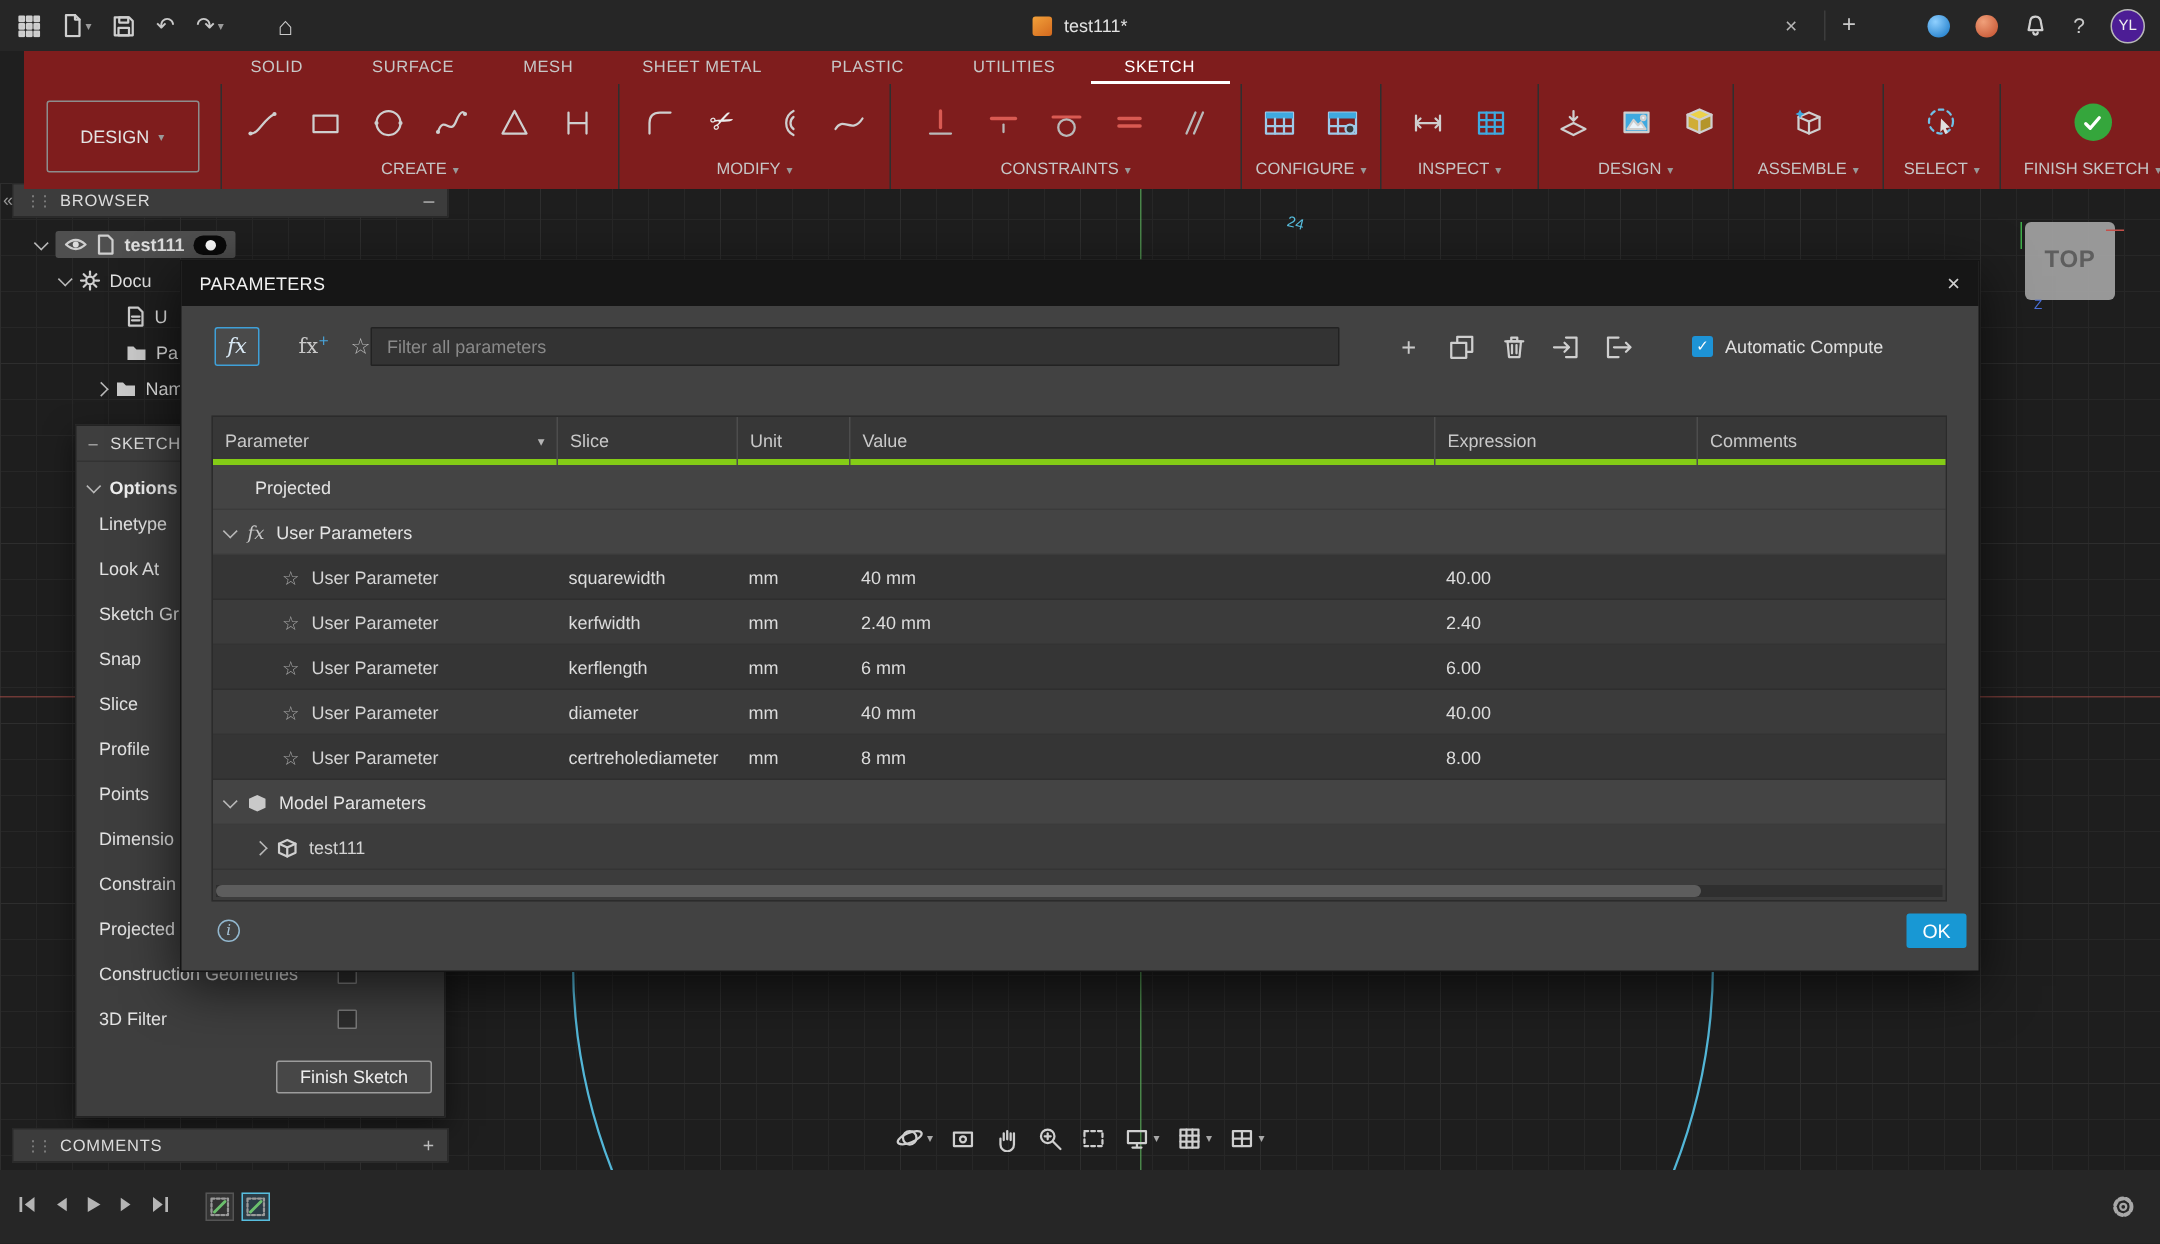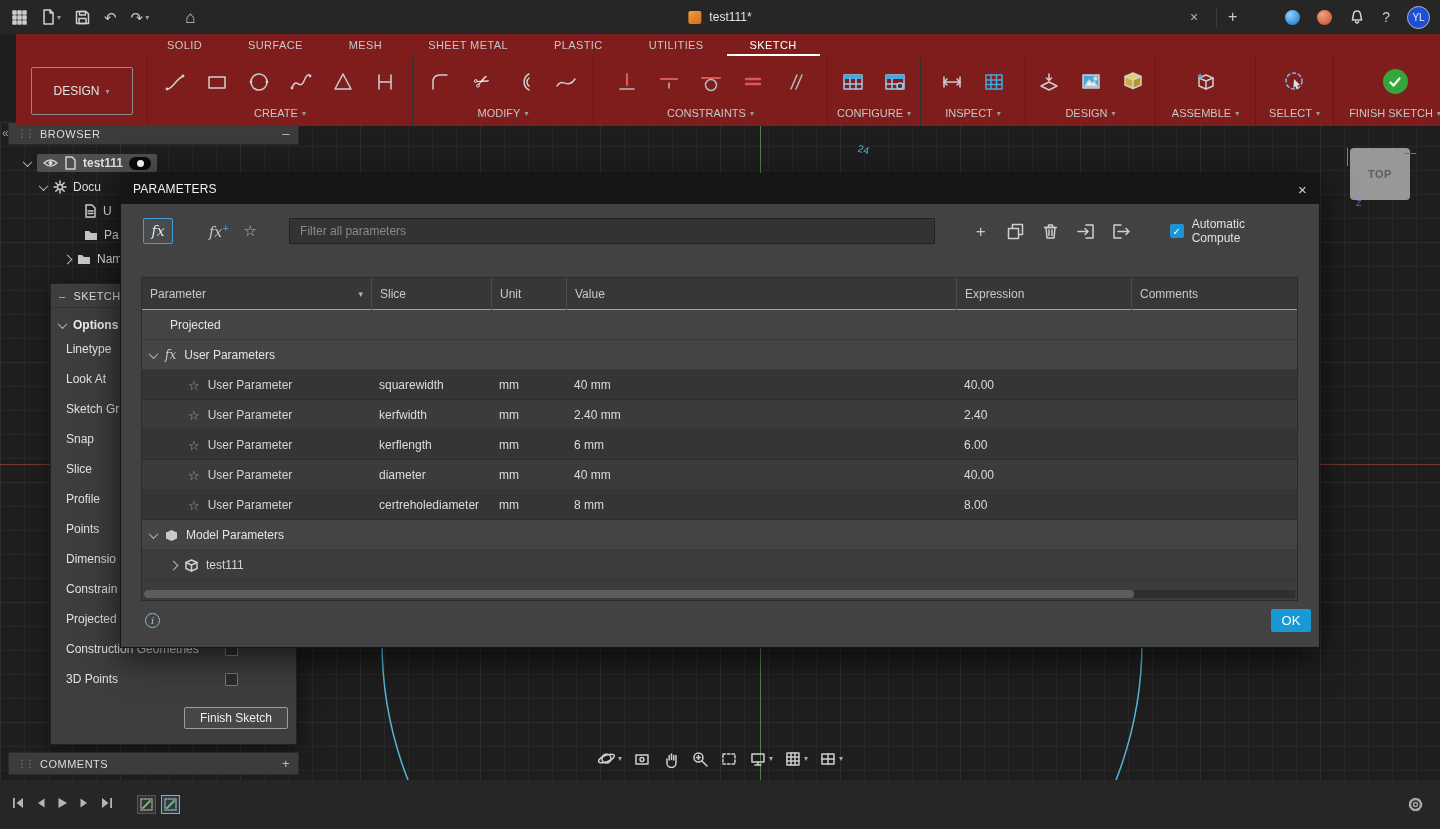--- a/index.html
+++ b/index.html
@@ -19,21 +19,21 @@
 .doc-tab{position:absolute;left:50%;transform:translateX(-50%);display:flex;align-items:center;gap:8px;height:34px}
 .doc-cube{width:13px;height:13px;border-radius:2px;background:linear-gradient(145deg,#f2a13a,#d4691e)}
 .doc-title{color:#e2e2e2}
 .tab-close{position:absolute;left:1190px;top:0;height:34px;display:flex;align-items:center;color:#b5b5b5;font-size:14px}
 .tab-sep{position:absolute;left:1216px;top:7px;width:1px;height:20px;background:#3c3c3c}
 .tab-add{position:absolute;left:1228px;top:0;height:34px;display:flex;align-items:center;font-size:16px;color:#c9c9c9}
 .tb-right{position:absolute;right:10px;top:0;height:34px;display:flex;align-items:center;gap:17px}
 .orb-blue{width:15px;height:15px;border-radius:50%;background:radial-gradient(circle at 35% 30%,#8fd0ff,#1273c4)}
 .orb-red{width:15px;height:15px;border-radius:50%;background:radial-gradient(circle at 35% 30%,#f0a07a,#c24d2b)}
 .help-q{font-size:14px;color:#c9c9c9}
-.avatar{width:23px;height:23px;border-radius:50%;border:1.5px solid #b9b9b9;background:#1d4ed8;display:flex;align-items:center;justify-content:center;font-size:10px;color:#eee}
+.avatar{width:23px;height:23px;border-radius:50%;border:1.5px solid #b9b9b9;background:#4c1d95;display:flex;align-items:center;justify-content:center;font-size:10px;color:#eee}
 
 .ribbon{position:absolute;top:34px;left:16px;width:1440px;height:92px;background:#7f1d1d;z-index:6}
 .tabs{height:22px;display:flex;padding-left:128px}
 .tab{padding:0 23px;font-size:11px;letter-spacing:.4px;color:#c7c7c7;line-height:22px;white-space:nowrap}
 .tab.active{color:#fff;box-shadow:inset 0 -2px 0 #ffffff}
 .groups{position:absolute;top:22px;left:0;right:0;bottom:0;display:flex}
 .group{position:relative;border-right:1px solid #2f2f2f;display:flex;flex-direction:column}
 .gicons{flex:1;display:flex;align-items:center;justify-content:center;gap:12px}
 .glabel{height:19px;font-size:11px;color:#c6c6c6;text-align:center;display:flex;align-items:flex-start;justify-content:center;gap:4px}
 .glabel .tb-caret{margin-top:2px}
@@ -44,21 +44,21 @@
 .finish-circle{width:25px;height:25px;border-radius:50%;background:#35a63c;display:flex;align-items:center;justify-content:center}
 
 .canvas{position:absolute;top:122px;left:0;width:1440px;height:658px;z-index:1;background-color:#1e1e1e;
  background-image:
   linear-gradient(#2e2e2e 1px,transparent 1px),linear-gradient(90deg,#2e2e2e 1px,transparent 1px),
   linear-gradient(#272727 1px,transparent 1px),linear-gradient(90deg,#272727 1px,transparent 1px);
  background-size:120px 120px,120px 120px,24px 24px,24px 24px}
 .axis-v{position:absolute;left:760px;top:0;bottom:0;width:1px;background:rgba(90,170,90,.75)}
 .axis-h{position:absolute;left:0;right:0;top:342px;height:1px;background:rgba(180,80,75,.55)}
 .dim-label{position:absolute;left:858px;top:22px;color:#58bede;font-size:10px;transform:rotate(14deg)}
-.viewcube{position:absolute;left:1350px;top:26px;width:60px;height:52px;background:rgba(170,170,170,.88);border-radius:4px;display:flex;align-items:center;justify-content:center;color:#5e5e5e;font-weight:bold;font-size:11px;letter-spacing:.5px}
+.viewcube{position:absolute;left:1350px;top:26px;width:60px;height:52px;background:rgba(170,170,170,.88);border-radius:4px;display:flex;align-items:center;justify-content:center;color:#5e5e5e;font-weight:bold;font-size:16px;letter-spacing:.5px}
 .vc-green{position:absolute;left:1347px;top:26px;width:1px;height:18px;background:#3fae4a}
 .vc-red{position:absolute;left:1404px;top:31px;width:12px;height:1px;background:#c4504a}
 .vc-z{position:absolute;left:1356px;top:76px;color:#4a6fd8;font-size:9px}
 
 .panel{position:absolute;z-index:3}
 .panel-head{height:23px;background:#3c3c3c;border:1px solid #2a2a2a;display:flex;align-items:center;gap:7px;padding:0 8px;font-size:11px;letter-spacing:.5px;color:#dcdcdc}
 .grip{color:#8a8a8a;font-size:10px;letter-spacing:-2px}
 .head-right{margin-left:auto;color:#bdbdbd;font-size:13px}
 
 .browser{left:8px;top:122px;width:291px}
@@ -89,32 +89,32 @@
 .chip{width:19px;height:19px;background:#333;border:1px solid #555;display:flex;align-items:center;justify-content:center}
 .chip.sel{border:1px solid #58bede;background:#2c3c46}
 .tl-gear{margin-left:auto;margin-right:16px}
 
 .dialog{position:absolute;left:120px;top:173px;width:1200px;height:475px;background:#424242;border:1px solid #151515;box-shadow:0 10px 34px rgba(0,0,0,.65);z-index:10}
 .dlg-title{height:30px;background:#161616;display:flex;align-items:center;padding:0 12px;font-size:12px;color:#f2f2f2;letter-spacing:.2px}
 .dlg-close{margin-left:auto;font-size:15px;color:#cfcfcf}
 .dlg-toolbar{height:54px;display:flex;align-items:center;padding:0 22px}
 .fx-btn{width:30px;height:26px;border:1px solid #3fa0d8;background:#4a4a4a;border-radius:2px;display:flex;align-items:center;justify-content:center;
  font-family:"DejaVu Serif",serif;font-style:italic;font-size:14px;color:#d8e8f4}
-.fx-plain{margin-left:36px;font-family:"DejaVu Serif",serif;font-style:italic;font-size:14px;color:#c9c9c9;position:relative}
+.fx-plain{margin-left:26px;font-family:"DejaVu Serif",serif;font-size:14px;color:#c9c9c9;position:relative}
 .fx-plain sup{color:#4aa8e0;font-size:9px}
 .star-tb{margin-left:14px;font-size:15px;color:#b9b9b9}
-.filter{margin-left:32px;width:646px;height:26px;background:#333;border:1px solid #222;border-radius:1px;color:#ccc;padding:0 10px;font-size:12px;font-family:"Liberation Sans",sans-serif}
+.filter{width:646px;height:26px;background:#333;border:1px solid #222;border-radius:1px;color:#ccc;padding:0 10px;font-size:12px;font-family:"Liberation Sans",sans-serif}
 .filter::placeholder{color:#8a8a8a}
 .dtb-ic{margin-left:17px;display:flex;align-items:center;justify-content:center;width:18px;height:18px}
 .dtb-ic.first{margin-left:37px}
 .plus-g{font-size:17px;color:#c9c9c9;line-height:1}
 .cbx{margin-left:40px;width:14px;height:14px;background:#1d93d6;border-radius:2px;display:flex;align-items:center;justify-content:center;color:#fff;font-size:10px}
 .cbx-label{margin-left:8px;color:#e0e0e0}
 .ptable{position:absolute;left:20px;top:103px;width:1157px;height:324px;background:#3c3c3c;border:1px solid #2b2b2b}
-.pheader{display:grid;grid-template-columns:229px 120px 75px 390px 175px 166px;height:32px;background:#373737;border-bottom:1px solid #84cc16;align-items:center;color:#c9c9c9}
+.pheader{display:grid;grid-template-columns:229px 120px 75px 390px 175px 166px;height:32px;background:#373737;border-bottom:4px solid #84cc16;align-items:center;color:#c9c9c9}
 .hcell{padding-left:8px;height:32px;display:flex;align-items:center;border-left:1px solid #4d4d4d}
 .hcell:first-child{border-left:none}
 .hcaret{margin-left:auto;margin-right:8px;font-size:9px;color:#b5b5b5}
 .prow{display:grid;grid-template-columns:229px 120px 75px 390px 175px 166px;height:30px;align-items:center;border-bottom:1px solid rgba(0,0,0,.12)}
 .prow .cell{padding-left:8px;color:#dcdcdc;overflow:hidden;white-space:nowrap}
 .c1{display:flex;align-items:center;gap:8px;height:30px}
 .sect{background:#444444;color:#e4e4e4}
 .sect .c1{grid-column:1/-1;padding-left:8px}
 .fav .c1{padding-left:28px}
 .item:nth-child(even){background:#3b3b3b}
@@ -563,21 +563,21 @@
       <div class="opt-row">
         <span>Projected</span>
       </div>
 
       <div class="opt-row">
         <span>Construction Geometries</span>
         <span class="opt-cb"></span>
       </div>
 
       <div class="opt-row">
-        <span>3D Points</span>
+        <span>3D Filter</span>
         <span class="opt-cb"></span>
       </div>
     </div>
   <div class="finish-btn">Finish Sketch</div>
 </div>
 
 <div class="panel comments">
   <div class="panel-head">
     <span class="grip">⋮⋮</span>
     <span>COMMENTS</span>

